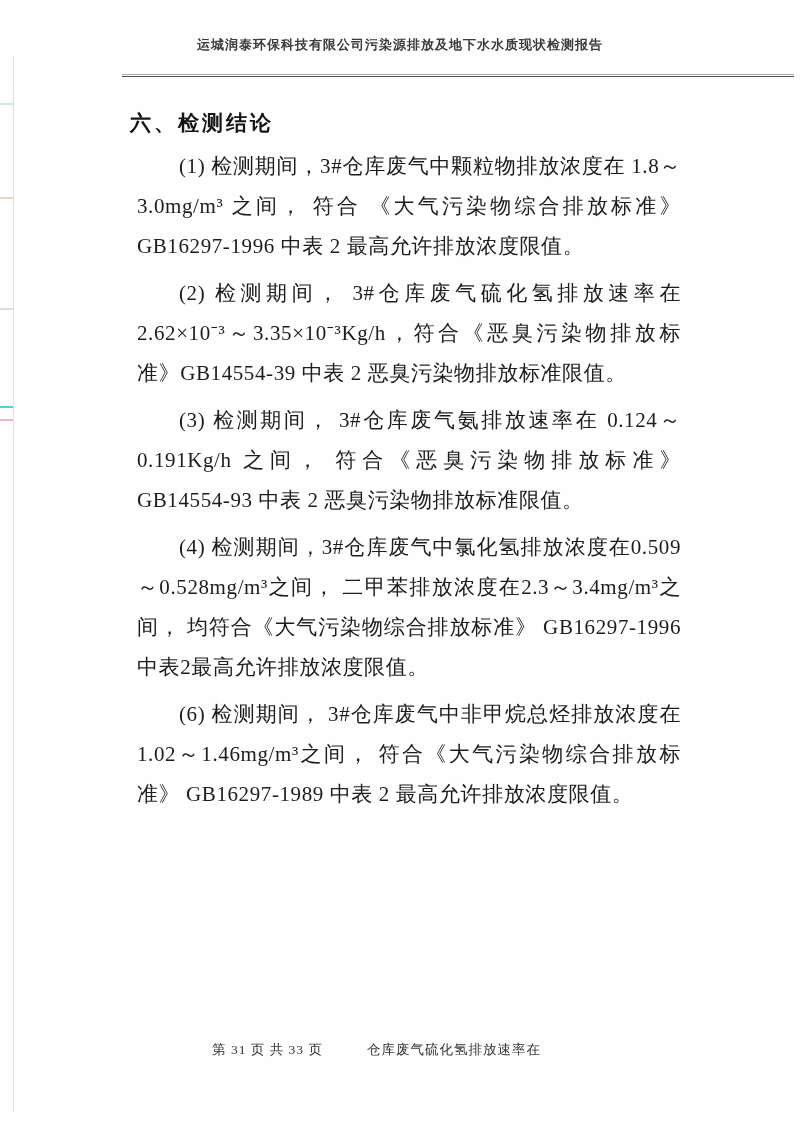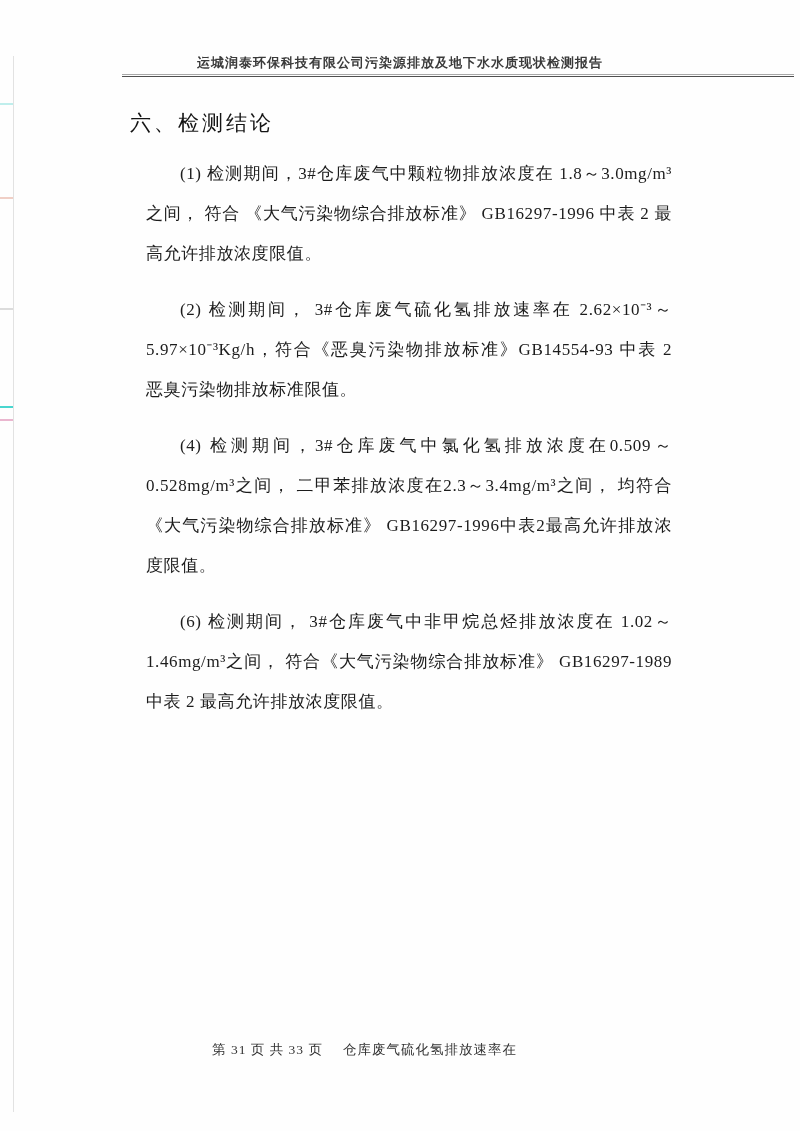--- a/index.html
+++ b/index.html
@@ -19,55 +19,55 @@
   }
   .tick { position: absolute; left: 0; height: 2px; width: 13px; }
   .tick-cyan-1  { top: 103px; background: #bfeeec; }
   .tick-red-1   { top: 197px; background: #f0cfc6; }
   .tick-gray-1  { top: 308px; background: #dcdcdc; }
   .tick-cyan-2  { top: 406px; background: #49d6cf; }
   .tick-pink-1  { top: 419px; background: #eab6cf; }
 
   
   .header-title {
-    position: absolute; top: 54px; left: 0; width: 100%;
+    position: absolute; top: 36px; left: 0; width: 100%;
     text-align: center;
     font-size: 13px; font-weight: bold;
     color: #3a3a3a; letter-spacing: 1px;
   }
   .header-rule {
     position: absolute; top: 74px; left: 122px; width: 672px; height: 3px;
     background: linear-gradient(#a8a8a8 0 1px, #fdfdfd 1px 1.5px, #4f4f4f 1.5px 100%);
   }
 
   
   .main {
     position: absolute; top: 108px; left: 130px; right: 112px;
   }
   .section-heading {
     margin: 0; padding: 0;
     font-size: 21px; line-height: 30px;
-    font-weight: normal; color: #141414;
+    font-weight: bold; color: #141414;
     letter-spacing: 3px;
   }
   .paras { margin-top: 8px; }
   .paras p {
-    margin: 16px; padding: 0;
-    font-size: 17px; line-height: 40px;
+    margin: 7px; padding: 0;
+    font-size: 21px; line-height: 40px;
     color: #1c1c1c;
     text-align: justify;
     text-indent: 2em;
     letter-spacing: 0.6px;
   }
 
   
   .footer {
     position: absolute; top: 1040px; left: 212px;
     font-size: 13.5px; line-height: 20px; color: #333333;
-    display: flex; gap: 20px;
+    display: flex; gap: 44px;
     letter-spacing: 1px;
   }
 </style>
 </head>
 <body>
 
 <div class="page">
 
   <div class="scan-vline"></div>
   <div class="tick tick-cyan-1"></div>
@@ -76,21 +76,22 @@
   <div class="tick tick-cyan-2"></div>
   <div class="tick tick-pink-1"></div>
 
   <div class="header-title">运城润泰环保科技有限公司污染源排放及地下水水质现状检测报告</div>
   <div class="header-rule"></div>
 
   <div class="main">
     <h2 class="section-heading">六、检测结论</h2>
     <div class="paras">
       <p>(1) 检测期间，3#仓库废气中颗粒物排放浓度在 1.8～3.0mg/m³ 之间， 符合 《大气污染物综合排放标准》 GB16297-1996 中表 2 最高允许排放浓度限值。</p>
-      <p>(2) 检测期间， 3#仓库废气硫化氢排放速率在 2.62×10⁻³～5.97×10⁻³Kg/h，符合《恶臭污染物排放标准》GB14554-93 中表 2 恶臭污染物排放标准限值。</p>
+      <p>(2) 检测期间， 3#仓库废气硫化氢排放速率在 2.62×10⁻³～3.35×10⁻³Kg/h，符合《恶臭污染物排放标准》GB14554-39 中表 2 恶臭污染物排放标准限值。</p>
+      <p>(3) 检测期间， 3#仓库废气氨排放速率在 0.124～0.191Kg/h 之间， 符合《恶臭污染物排放标准》 GB14554-93 中表 2 恶臭污染物排放标准限值。</p>
       <p>(4) 检测期间，3#仓库废气中氯化氢排放浓度在0.509～0.528mg/m³之间， 二甲苯排放浓度在2.3～3.4mg/m³之间， 均符合《大气污染物综合排放标准》 GB16297-1996中表2最高允许排放浓度限值。</p>
       <p>(6) 检测期间， 3#仓库废气中非甲烷总烃排放浓度在 1.02～1.46mg/m³之间， 符合《大气污染物综合排放标准》 GB16297-1989 中表 2 最高允许排放浓度限值。</p>
     </div>
   </div>
 
   <div class="footer">
     <span>第 31 页 共 33 页</span>
     <span>仓库废气硫化氢排放速率在</span>
   </div>
 

